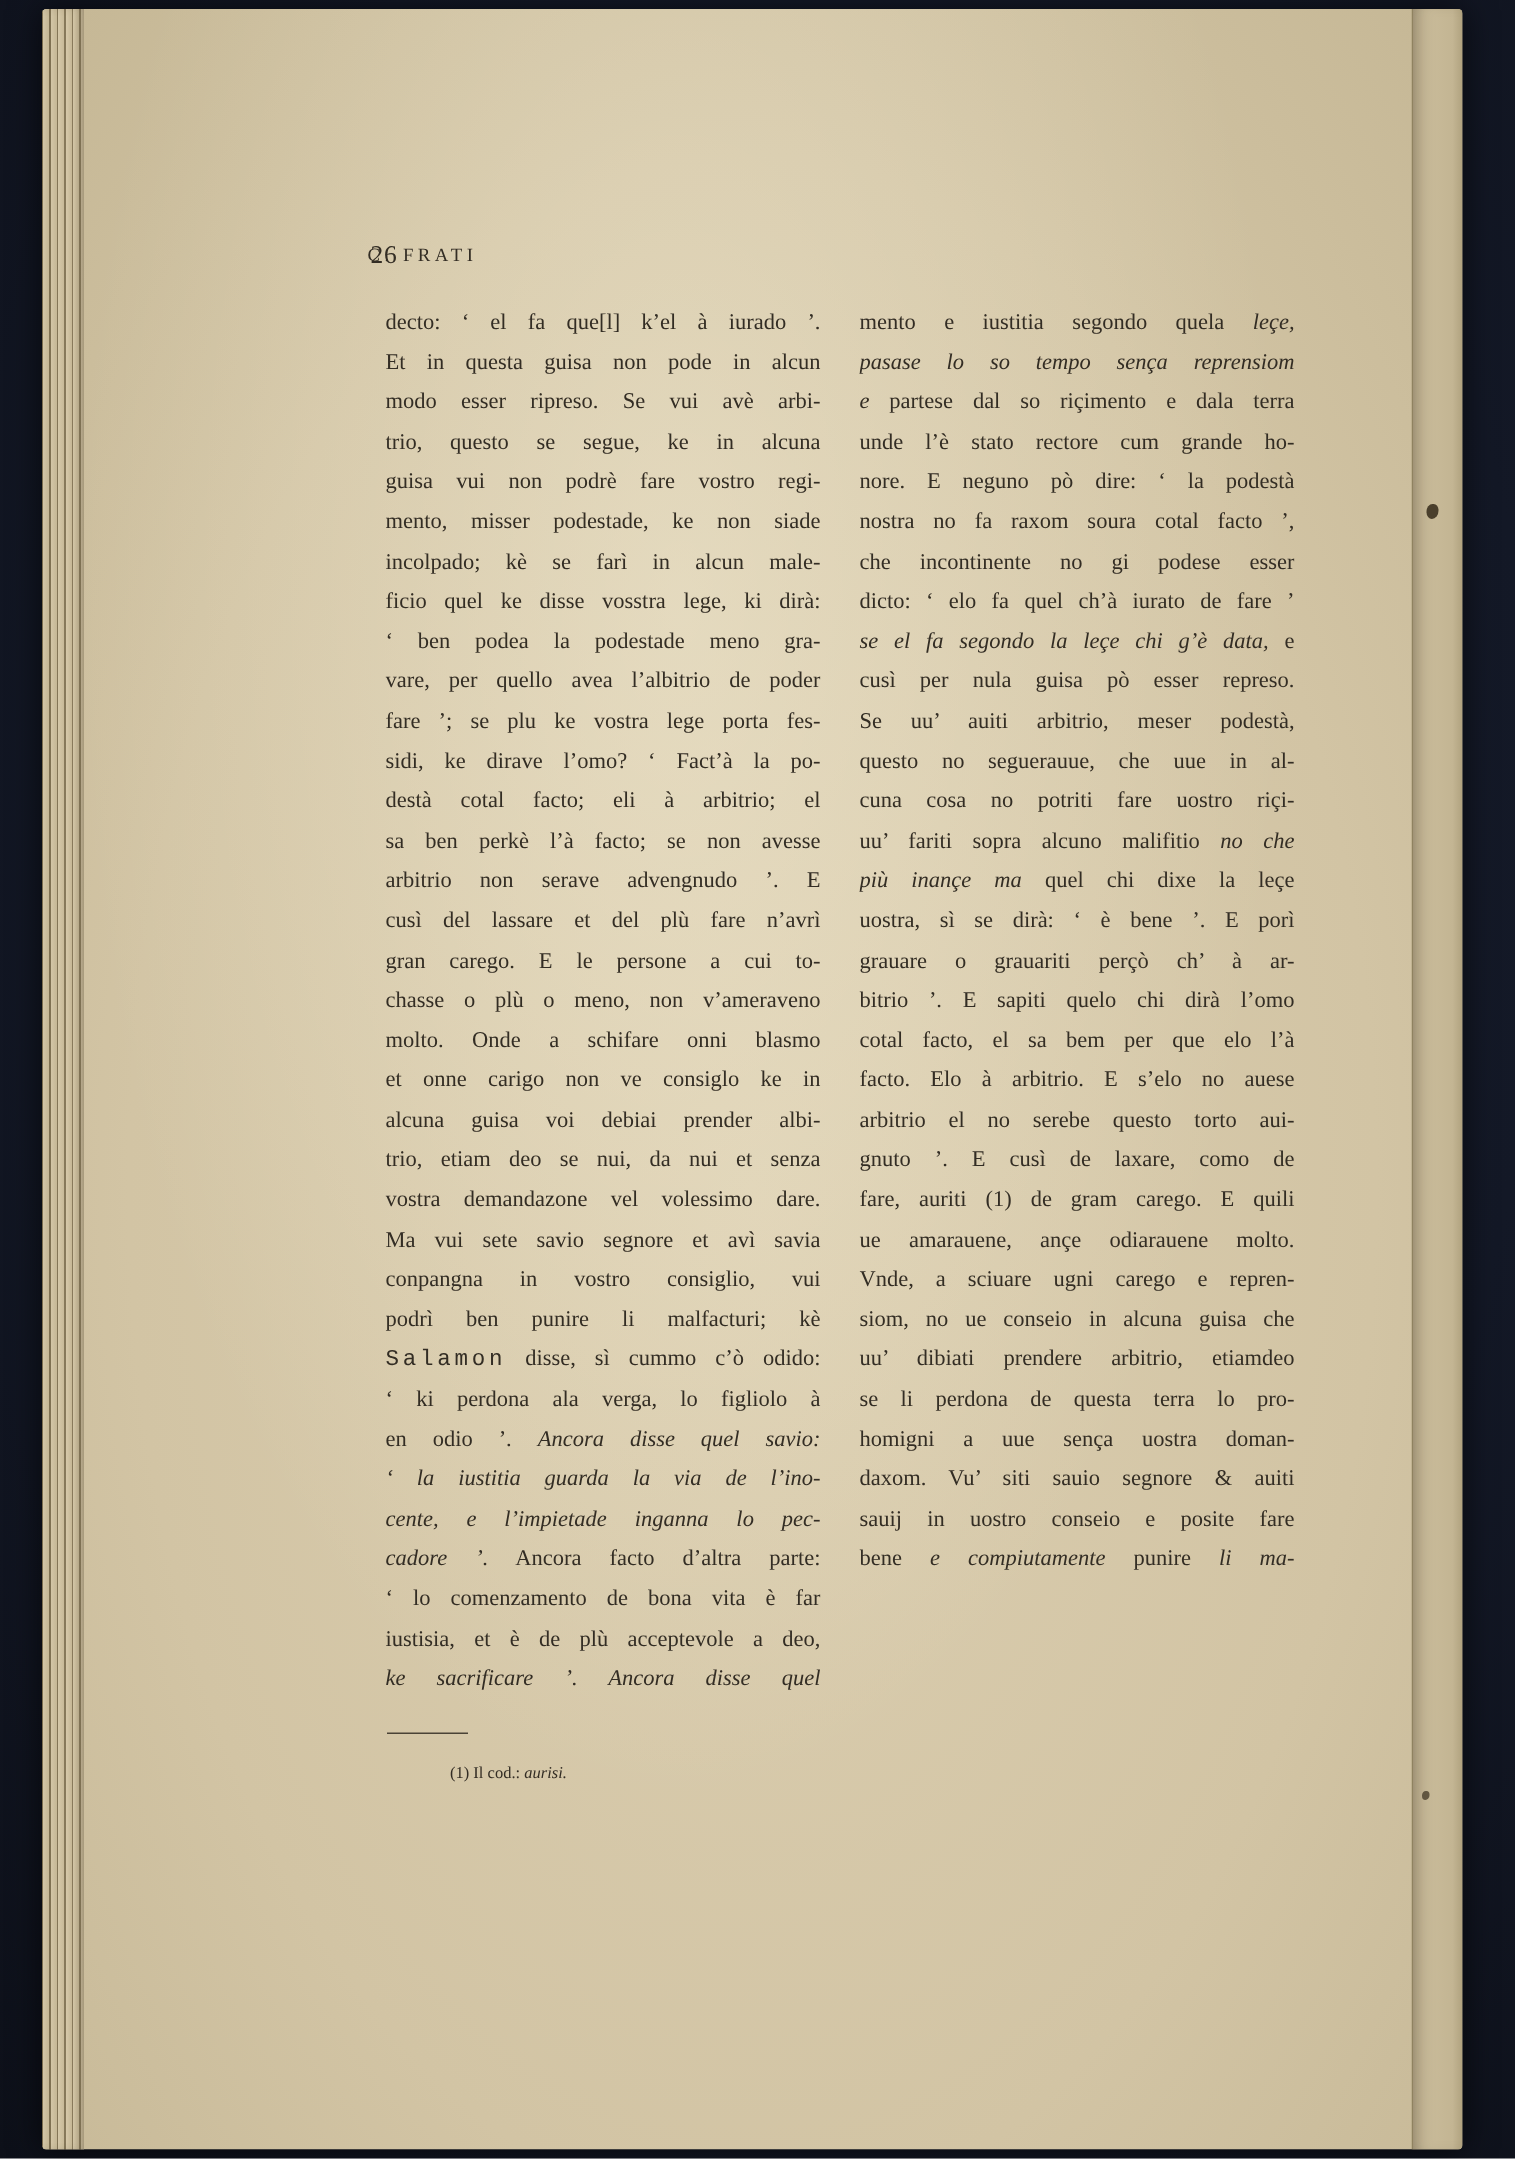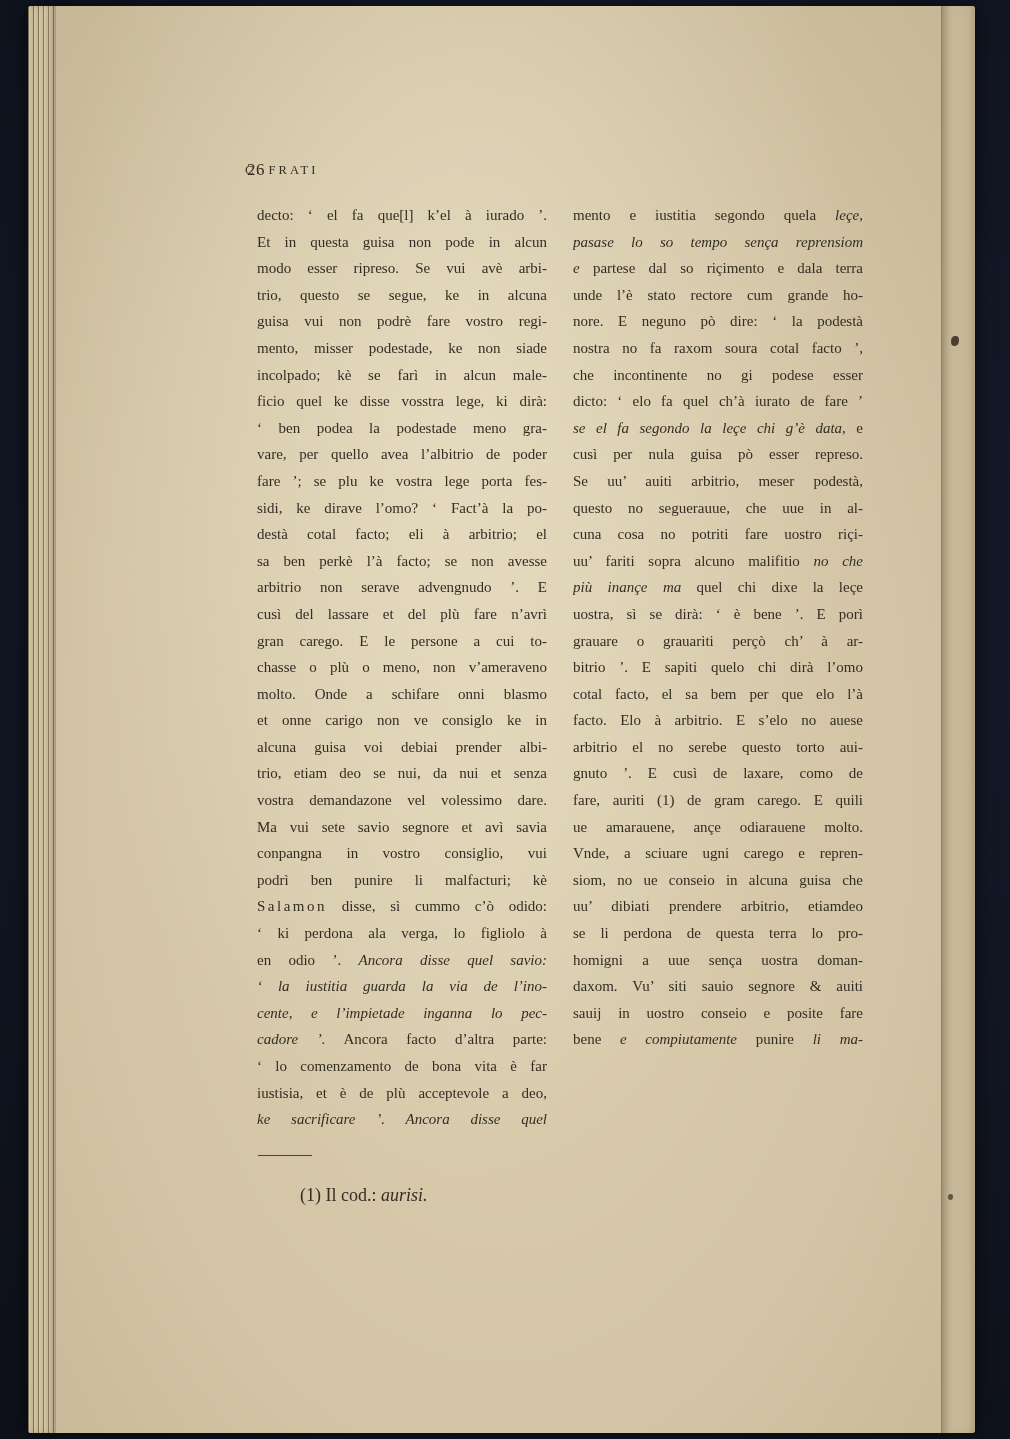--- a/index.html
+++ b/index.html
@@ -42,23 +42,23 @@
   .header-row { position:relative; height:22px; margin-bottom:20px;margin-top:12px; }
   .page-number { position:absolute; left:2px; top:0; font-size:17px; letter-spacing:0.5px; }
   .running-head { display:block; text-align:left; font-size:12.5px; letter-spacing:3px; padding-top:3px; }
   .columns { display:flex; gap:14px; }
   .col { width:302px;margin-left:12px; }
   .line {
     height:26.6px; line-height:26.6px; font-size:15px;
     text-align:justify; text-align-last:justify; overflow:hidden;
   }
   .it { font-style:italic; }
-  .sp { letter-spacing:2.5px; }
+  .sp { letter-spacing:2.5px;font-family:Liberation Mono, monospace; }
   .footnote-rule { margin:22px 0 0 13px; width:54px; border-top:1.2px solid #4a4336; }
-  .footnote { margin-top:29px; padding-left:55px; font-size:18px; line-height:20px; }
+  .footnote { margin-top:16px; padding-left:55px; font-size:11px; line-height:20px; }
 </style>
 </head>
 <body>
 
 <div class="page">
   <div class="binding-edge"></div>
   <div class="right-page-edge"></div>
   <div class="speck speck-1"></div>
   <div class="speck speck-2"></div>
 

